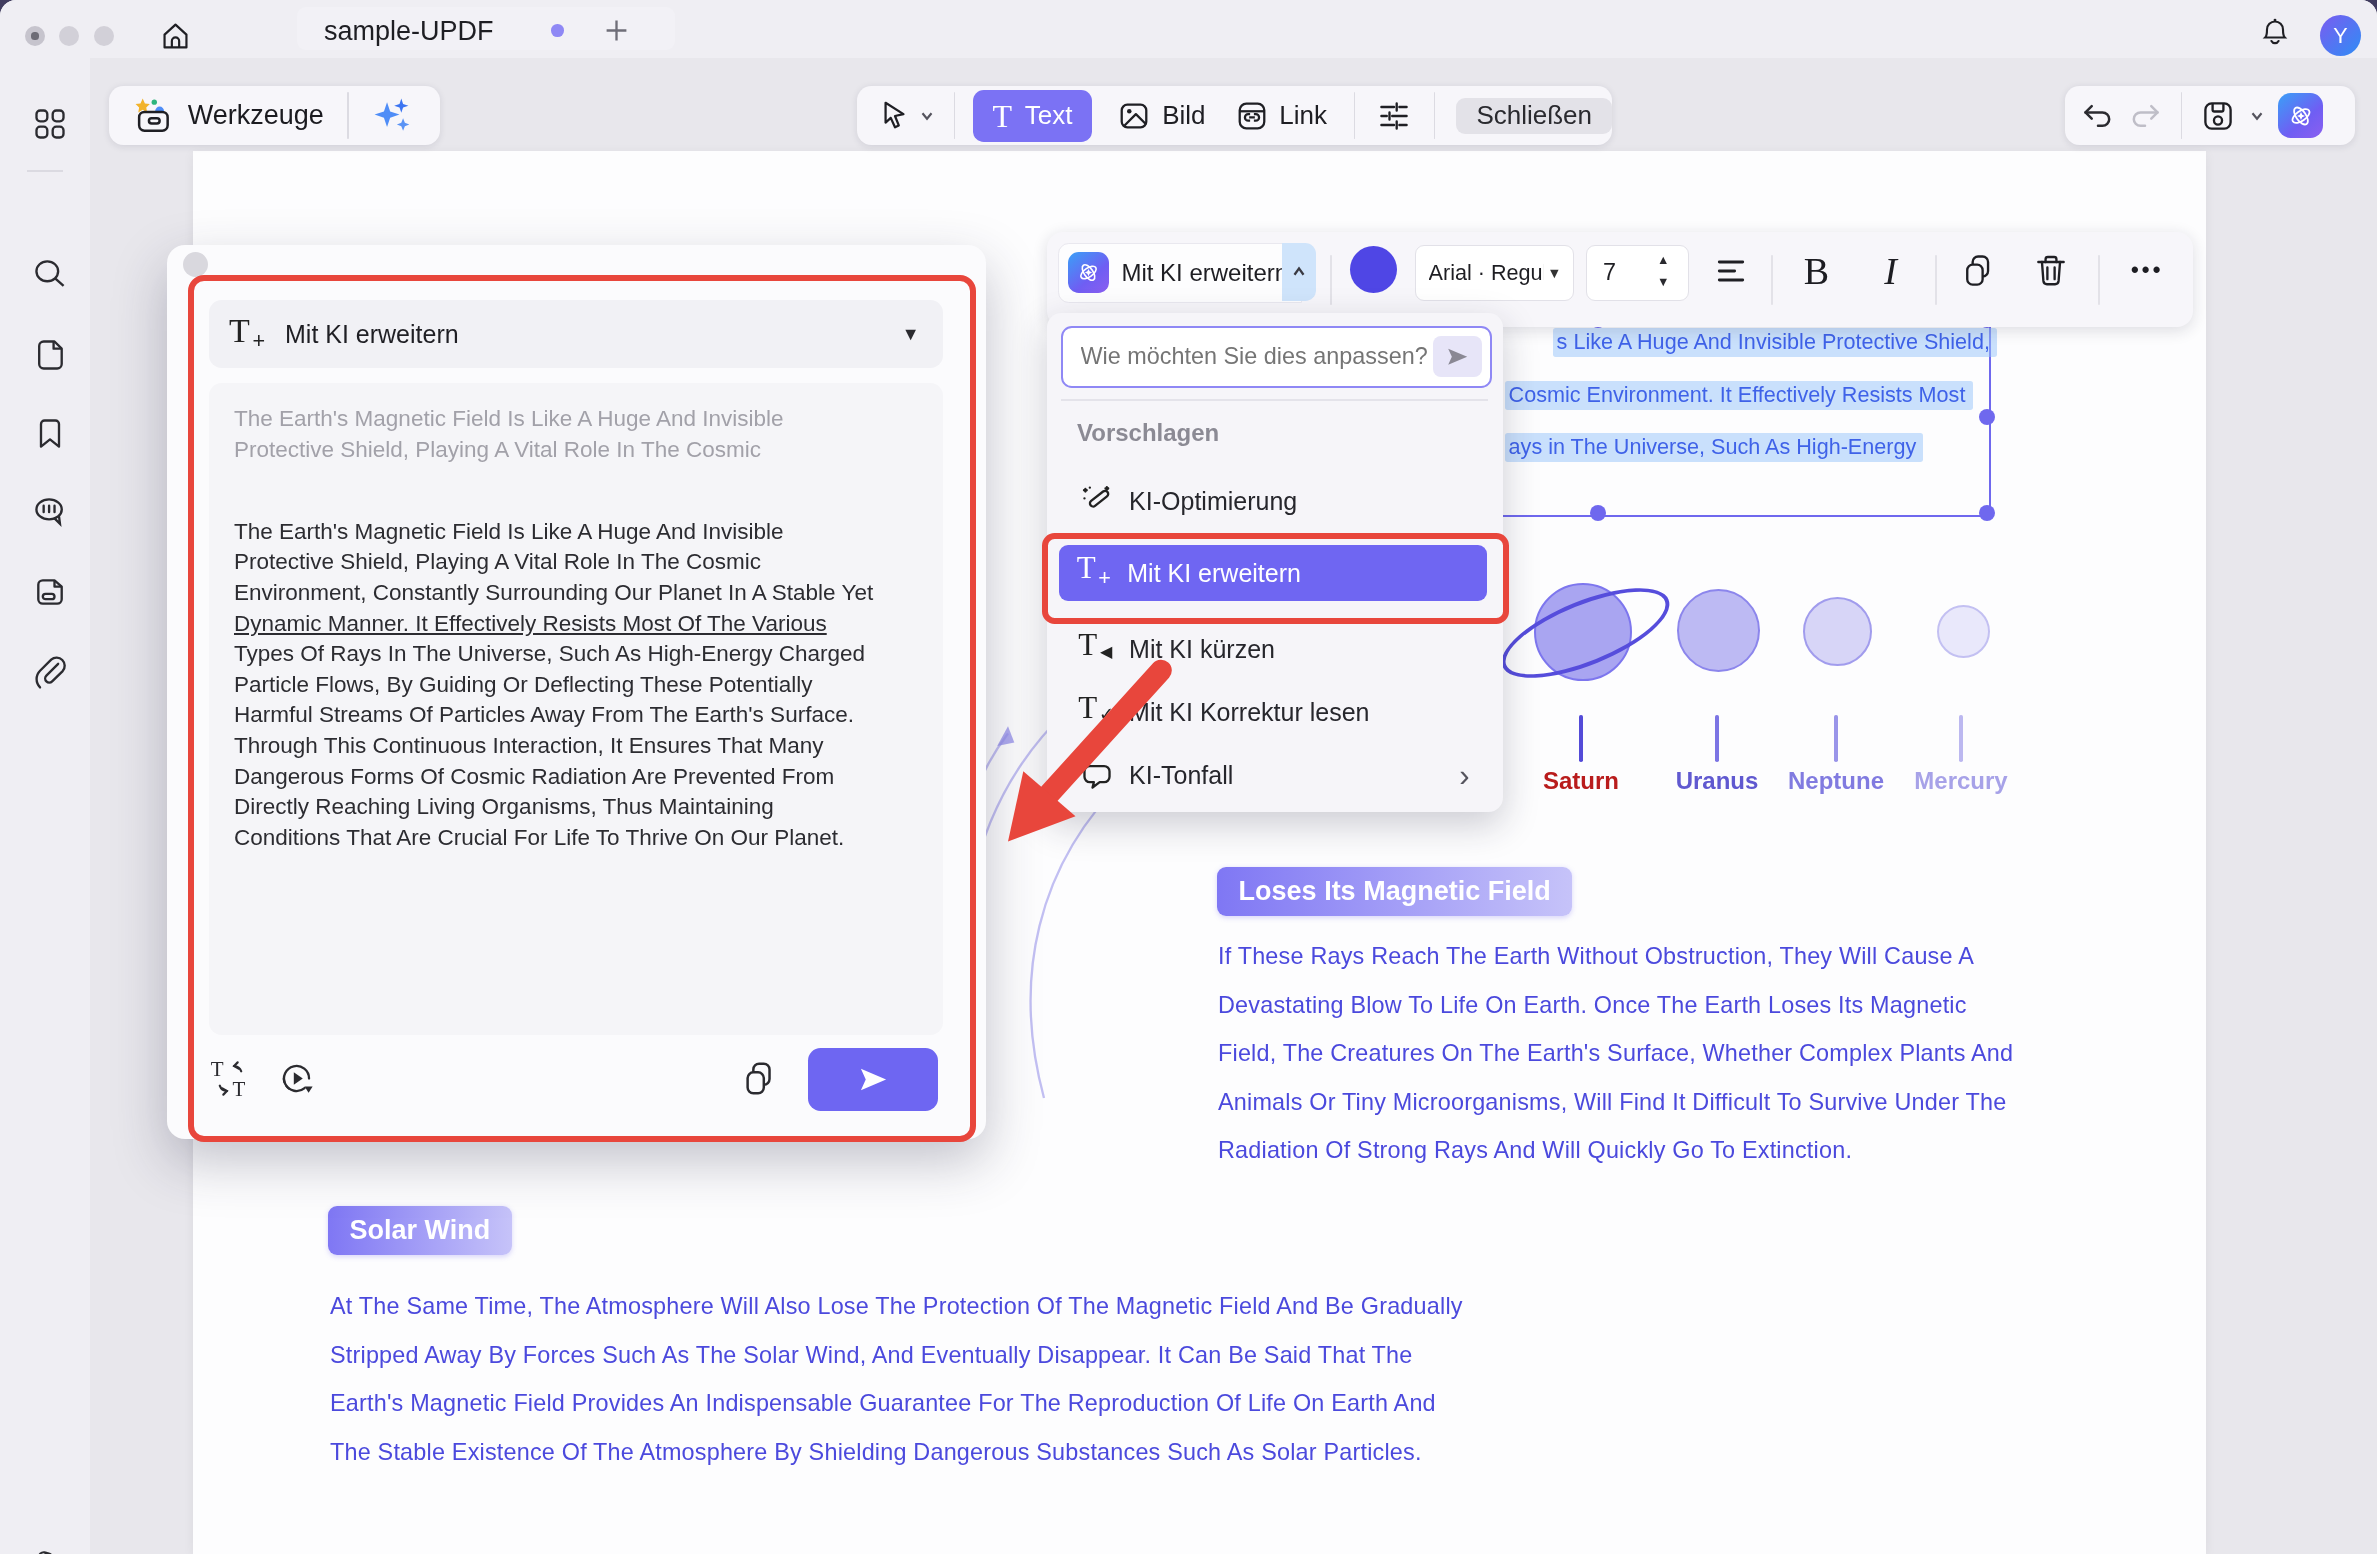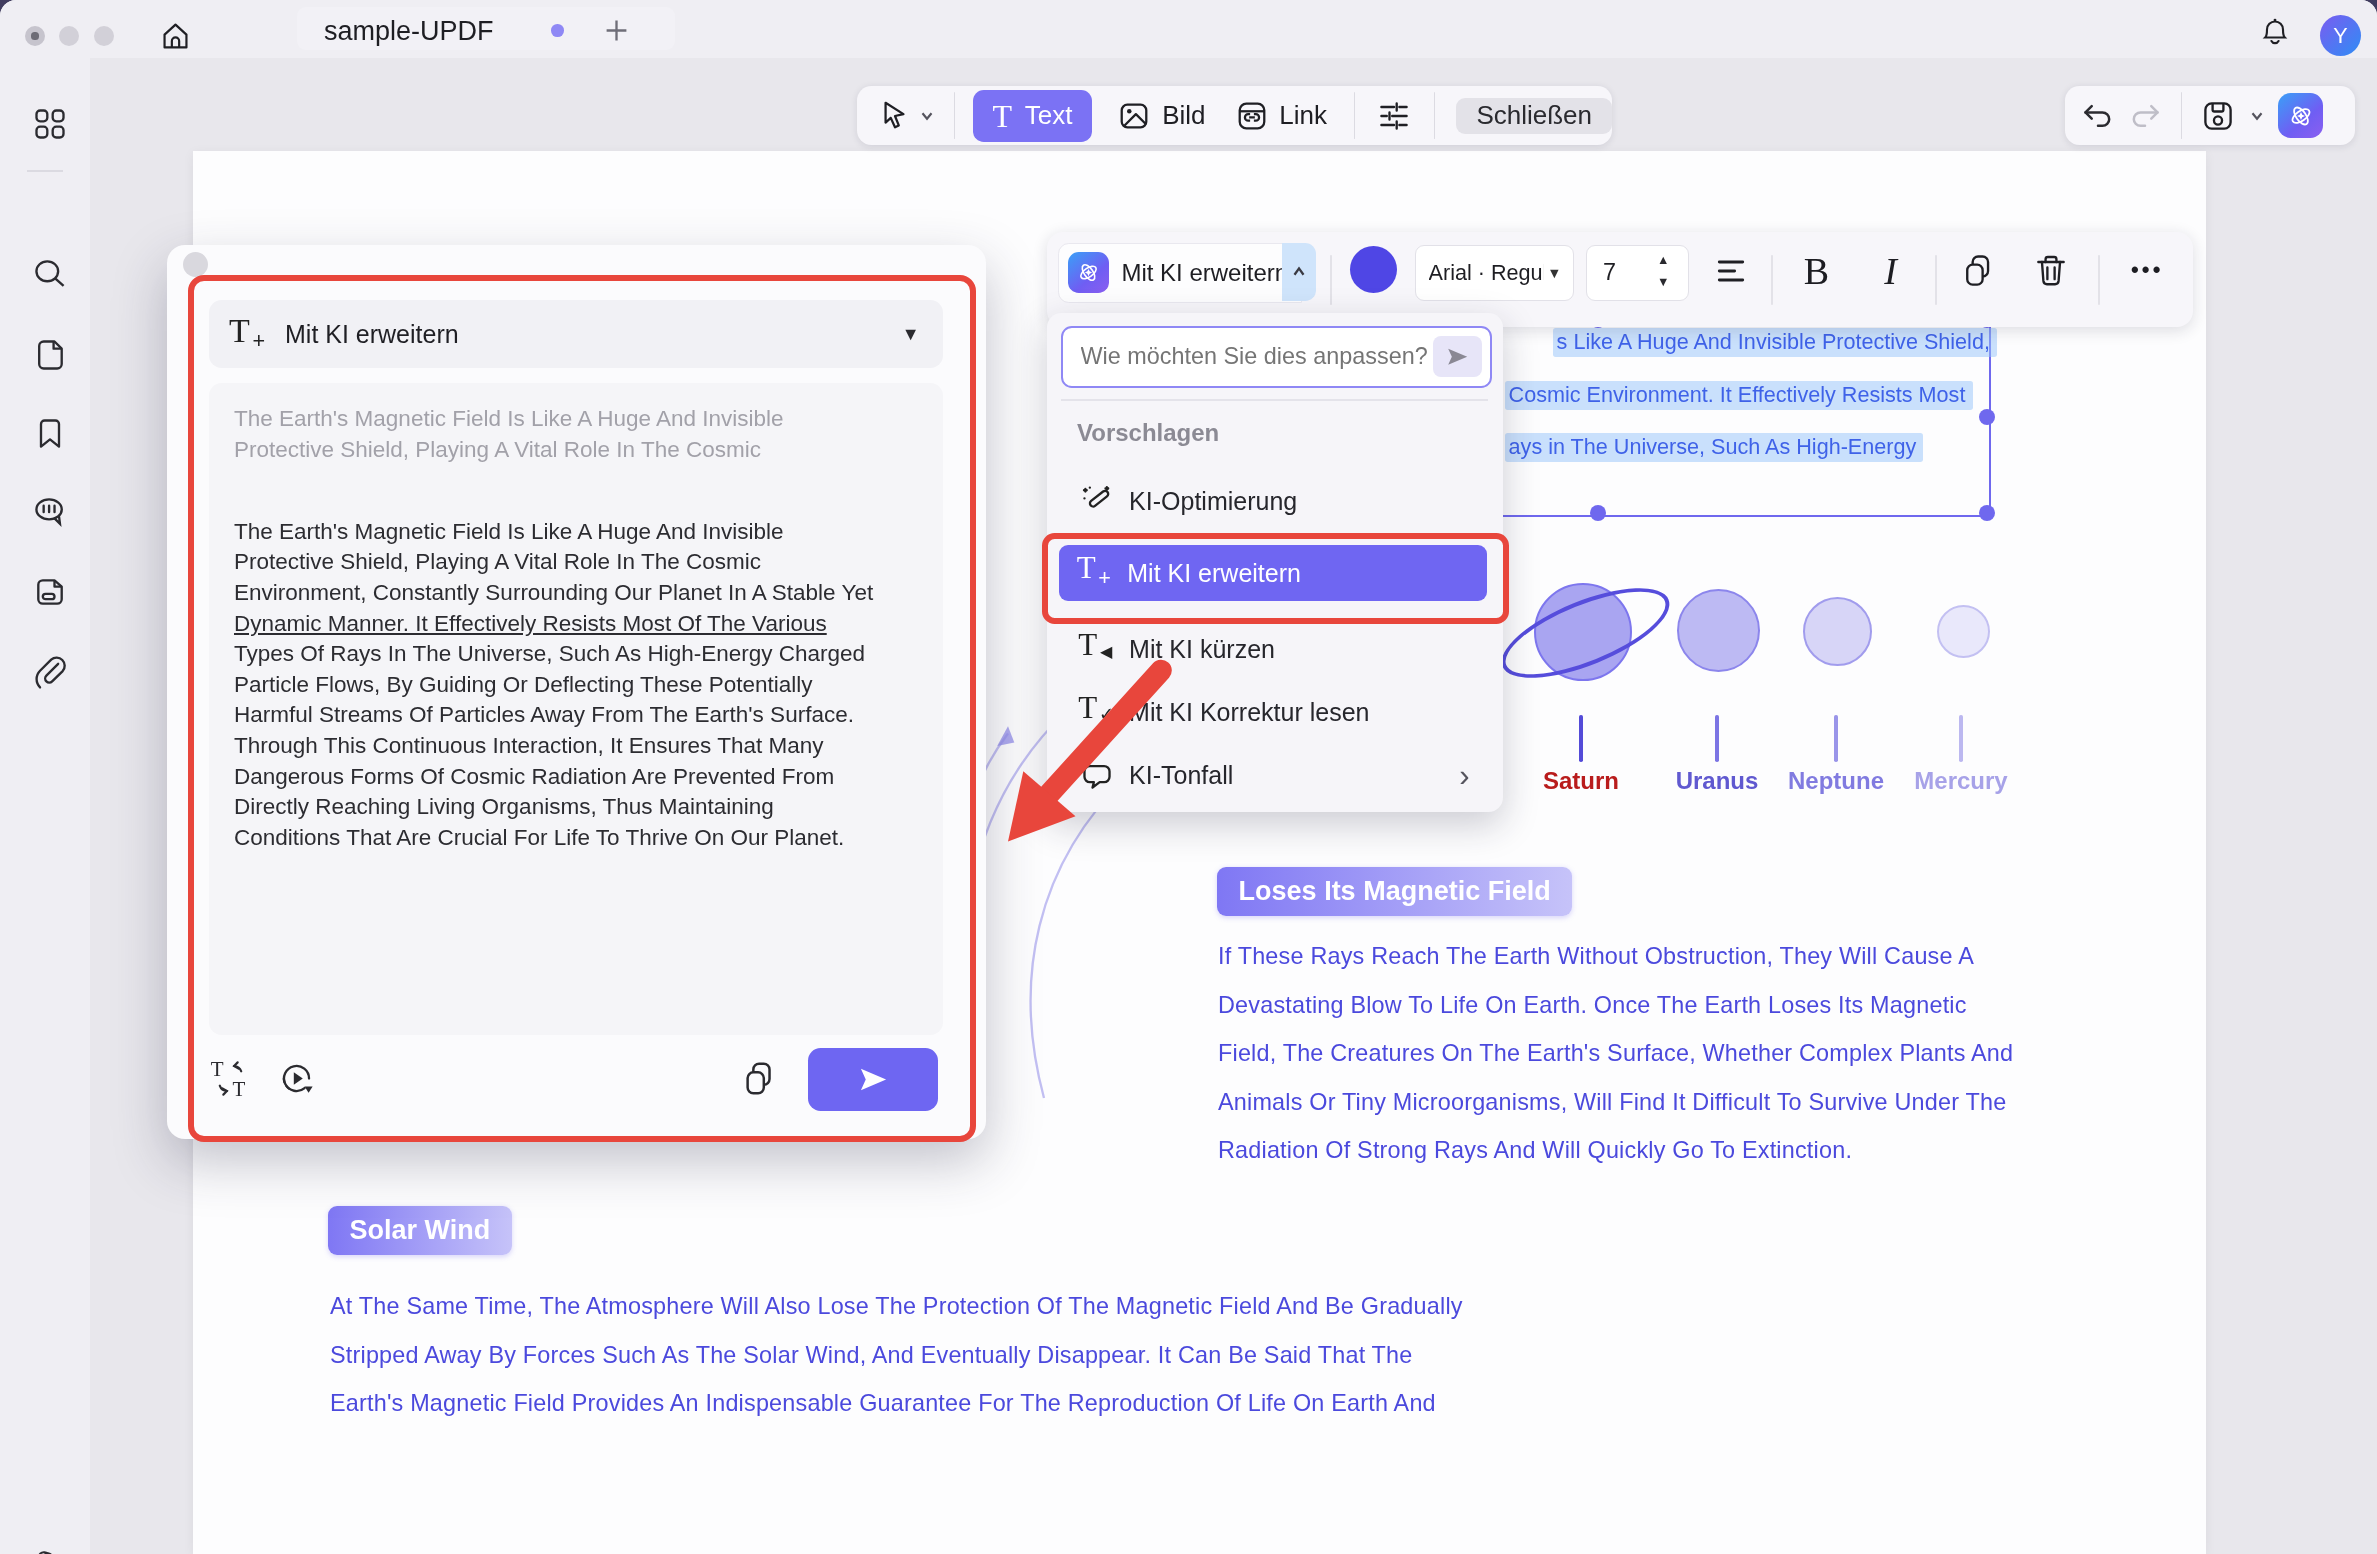--- a/index.html
+++ b/index.html
@@ -169,21 +169,44 @@
   <div class="ln doc-line" style="left:1218px;top:943px;">If These Rays Reach The Earth Without Obstruction, They Will Cause A</div>
   <div class="ln doc-line" style="left:1218px;top:992px;">Devastating Blow To Life On Earth. Once The Earth Loses Its Magnetic</div>
   <div class="ln doc-line" style="left:1218px;top:1040px;">Field, The Creatures On The Earth's Surface, Whether Complex Plants And</div>
   <div class="ln doc-line" style="left:1218px;top:1089px;">Animals Or Tiny Microorganisms, Will Find It Difficult To Survive Under The</div>
   <div class="ln doc-line" style="left:1218px;top:1137px;">Radiation Of Strong Rays And Will Quickly Go To Extinction.</div>
 
   <div class="badge abs" style="left:328px;top:1206px;height:49px;">Solar Wind</div>
   <div class="ln doc-line" style="left:330px;top:1293px;">At The Same Time, The Atmosphere Will Also Lose The Protection Of The Magnetic Field And Be Gradually</div>
   <div class="ln doc-line" style="left:330px;top:1342px;">Stripped Away By Forces Such As The Solar Wind, And Eventually Disappear. It Can Be Said That The</div>
   <div class="ln doc-line" style="left:330px;top:1390px;">Earth's Magnetic Field Provides An Indispensable Guarantee For The Reproduction Of Life On Earth And</div>
-
+  <div class="ln doc-line" style="left:330px;top:1439px;">The Stable Existence Of The Atmosphere By Shielding Dangerous Substances Such As Solar Particles.</div>
+
+  <div class="grp abs" style="left:109px;top:86px;width:331px;height:59px;">
+    <div class="row" style="margin-left:23.4px;cursor:pointer;">
+      <span class="abs" style="position:relative;width:41px;height:41px;display:inline-block;">
+        <svg class="ic" width="41" height="41" viewBox="0 0 46 46" fill="none">
+              <polygon points="12,4 14.5,9.5 20,10 16,14 17,19.5 12,16.5 7,19.5 8,14 4,10 9.5,9.5" fill="#f2b32b"></polygon>
+              <circle cx="25" cy="8" r="3" fill="#2eb57d"></circle>
+              <path d="M26 18 a5 5 0 0 1 10 0 Z" fill="#4f8df7"></path>
+              <rect x="8" y="19" width="32" height="21" rx="6" stroke="#1f1f24" stroke-width="2.8"></rect>
+              <rect x="19" y="26" width="12" height="6" rx="3" stroke="#1f1f24" stroke-width="2.8"></rect>
+            </svg>
+      </span>
+      <span style="font-size:27px;color:#1b1b20;font-weight:500;margin-left:14.4px;">Werkzeuge</span>
+    </div>
+    <div class="vdiv" style="margin:0 20px 0 23.4px;"></div>
+    <div class="iconbtn" style="width:45px;height:45px;">
+      <svg class="ic" width="41" height="41" viewBox="0 0 46 46">
+            <polygon points="18,8 21.5,18.5 32,22 21.5,25.5 18,36 14.5,25.5 4,22 14.5,18.5" fill="#4f8df7"></polygon>
+            <polygon points="34,4 36,10 42,12 36,14 34,20 32,14 26,12 32,10" fill="#3b74f2"></polygon>
+            <polygon points="36,26 38,31 43,33 38,35 36,40 34,35 29,33 34,31" fill="#5a93f5"></polygon>
+          </svg>
+    </div>
+  </div>
 
   <div class="grp abs" style="left:857px;top:86px;width:755px;height:59px;">
     <div class="row" style="margin-left:21.6px;cursor:pointer;">
       <svg class="ic" width="32" height="32" viewBox="0 0 34 34" fill="none" stroke="#1f1f24" stroke-width="2.4" stroke-linejoin="round">
             <polygon points="7,3 26,15 17,17 21,27 17,29 12.5,19 7,24"></polygon>
           </svg>
       <svg class="ic" width="18" height="18" viewBox="0 0 20 20" fill="none" stroke="#55545e" stroke-width="2.4" style="margin-left:7.2px;">
             <polyline points="5,7 10,13 15,7"></polyline>
           </svg>
     </div>

